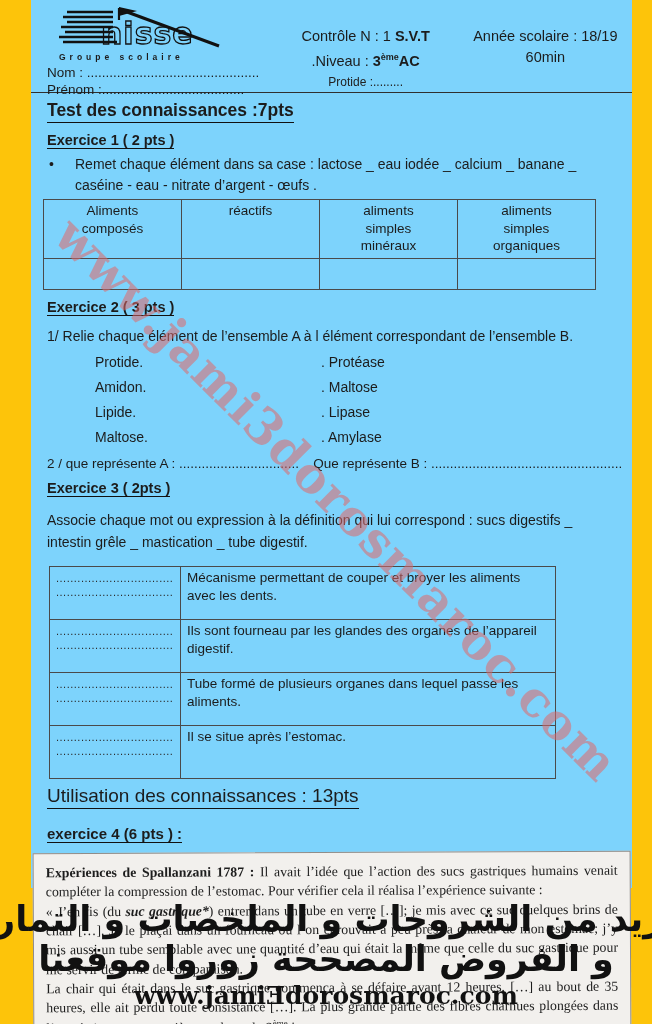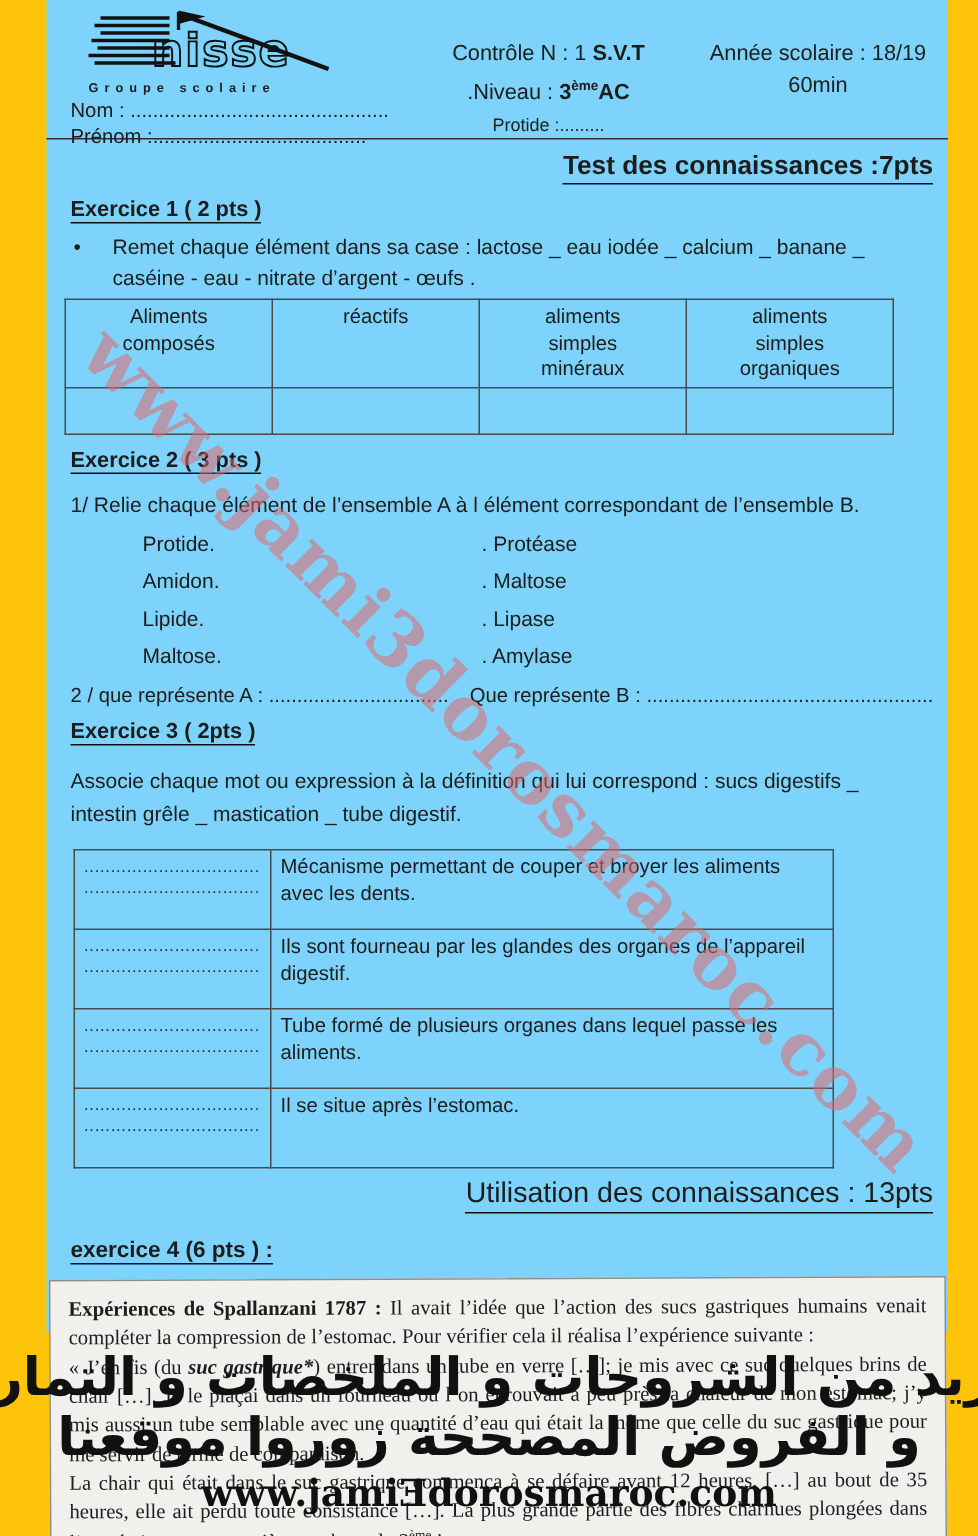--- a/index.html
+++ b/index.html
@@ -19,21 +19,21 @@
   .id-line{font-size:13.5px; line-height:17px; white-space:nowrap;}
   .hdr-center{width:215px; text-align:center; padding-top:20px;}
   .hdr-center .l1{font-size:14.5px; line-height:21px;}
   .hdr-center .l2{font-size:14.5px; line-height:21px;}
   .hdr-center .l3{font-size:12px; line-height:20px; color:#222;}
   .hdr-right{width:160px; text-align:center; padding-top:20px; font-size:14.5px; line-height:21px;}
   .b{font-weight:bold;}
   sup{font-size:9px;}
   .hdr-rule{border:0; border-top:1.6px solid #2f2f2f; margin:2px -10px 0 -16px;}
   
-  .title-wrap{text-align:right; margin-top:7px;}
+  .title-wrap{text-align:left; margin-top:7px;}
   .title1{display:inline-block; font-size:17.5px; font-weight:bold; border-bottom:1.8px solid #111; padding-bottom:1px;}
   .title2{display:inline-block; font-size:19px; border-bottom:1.6px solid #111; padding-bottom:1px;}
   .ex-head{display:inline-block; font-size:14.5px; font-weight:bold; border-bottom:1.6px solid #111; margin-top:9px;}
   
   .bullet-row{display:flex; margin-top:5px; font-size:14px; line-height:1.5;}
   .bullet-row .dot{width:26px; padding-left:2px;}
   .bullet-row .txt{width:545px;}
   table.t1{border-collapse:collapse; margin:3px 0 0 -4px;}
   table.t1 td{border:1px solid #4a4a4a; width:133px; text-align:center; vertical-align:top;
     font-size:13.5px; line-height:1.3; white-space:pre-line; padding:2px 2px;}

